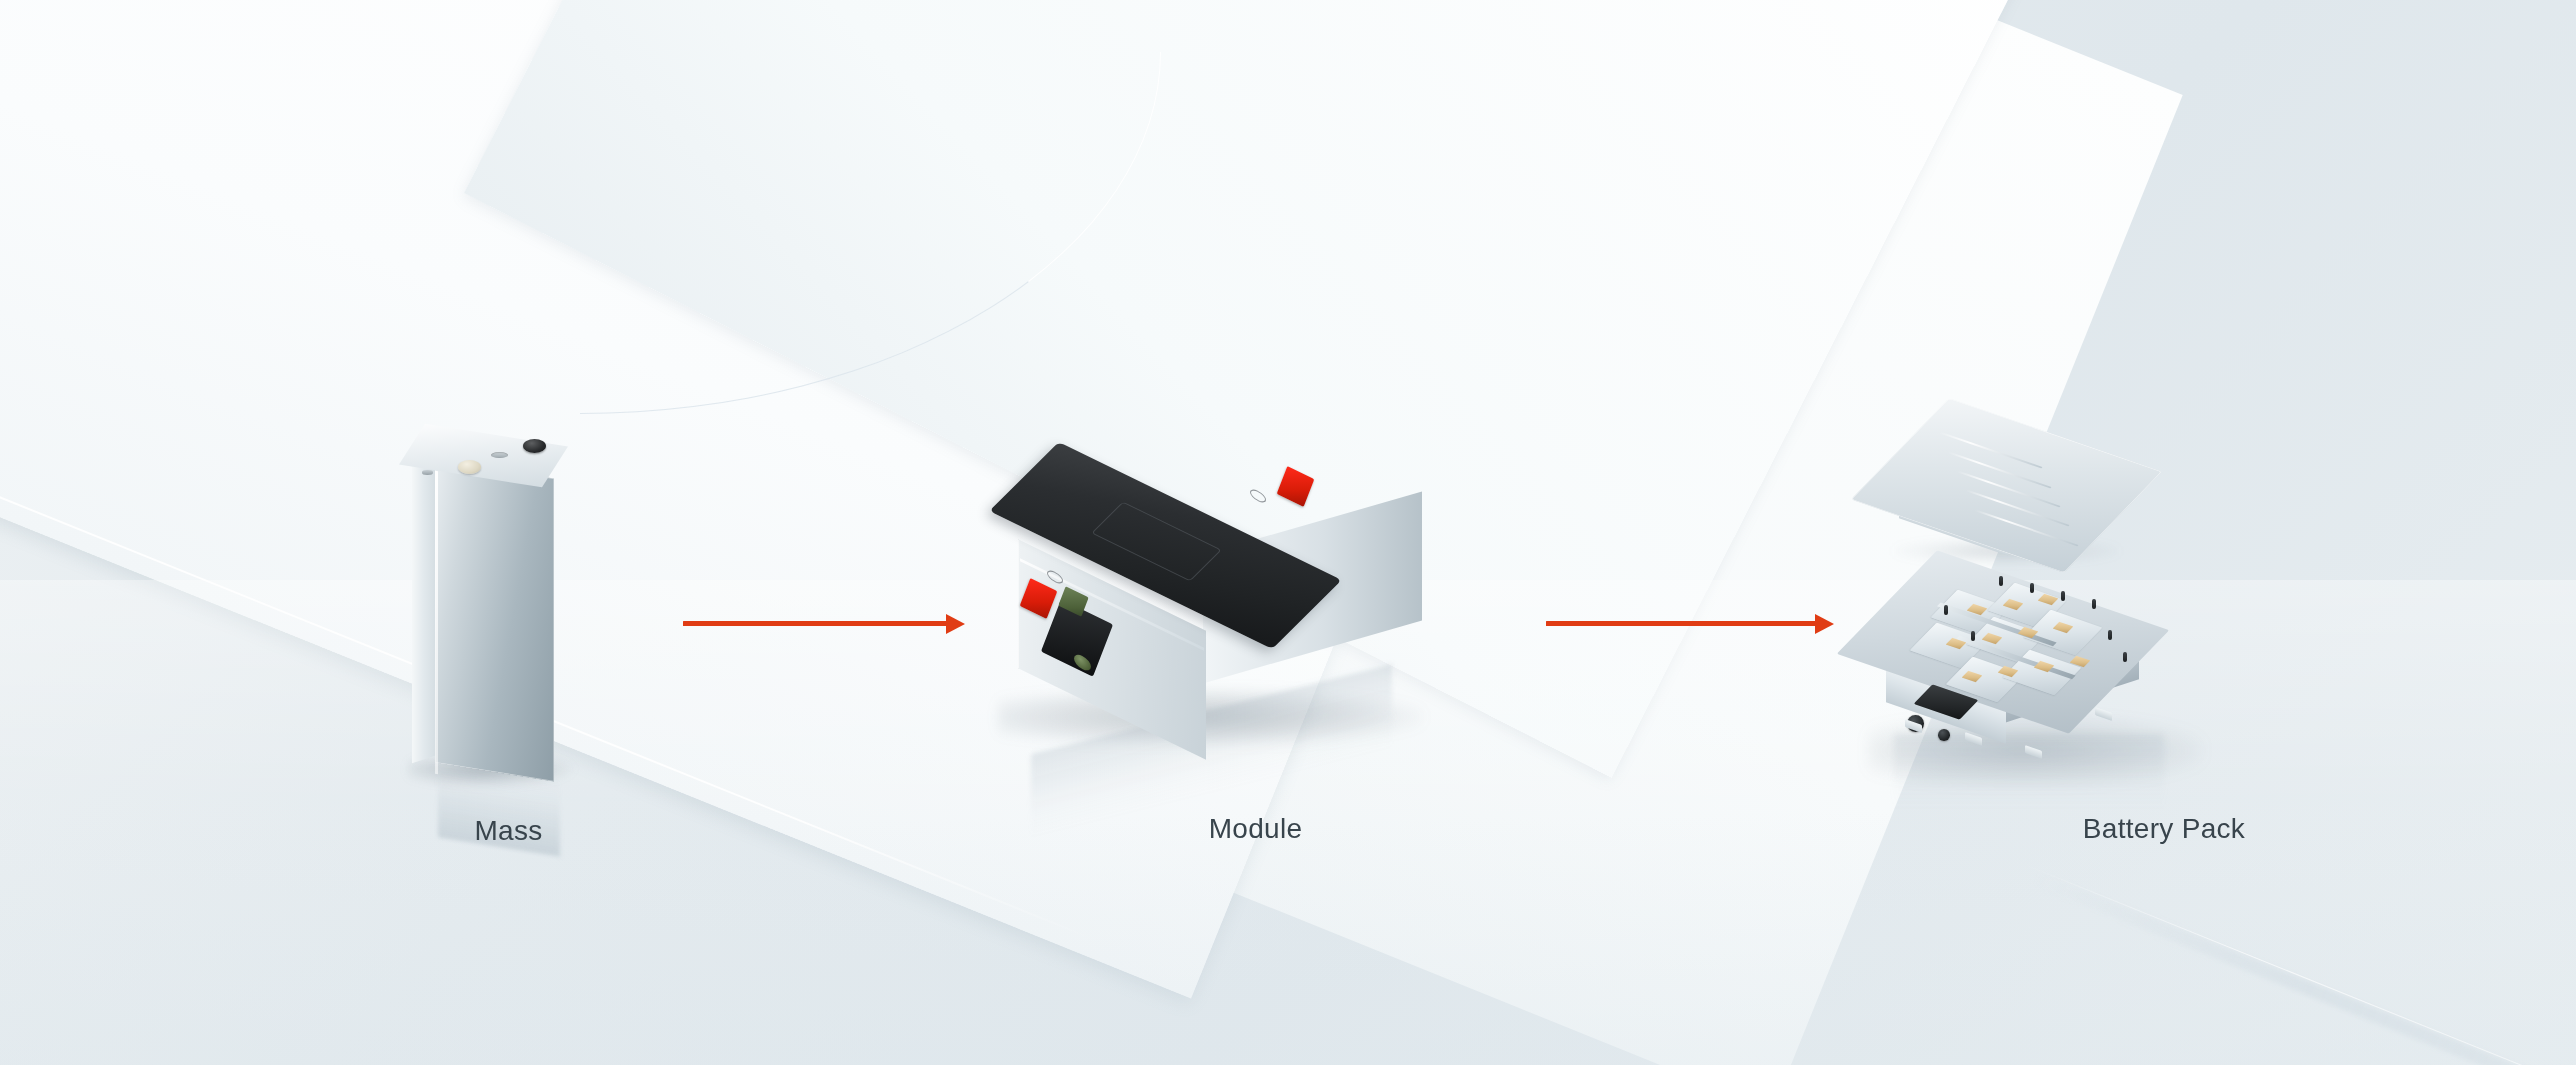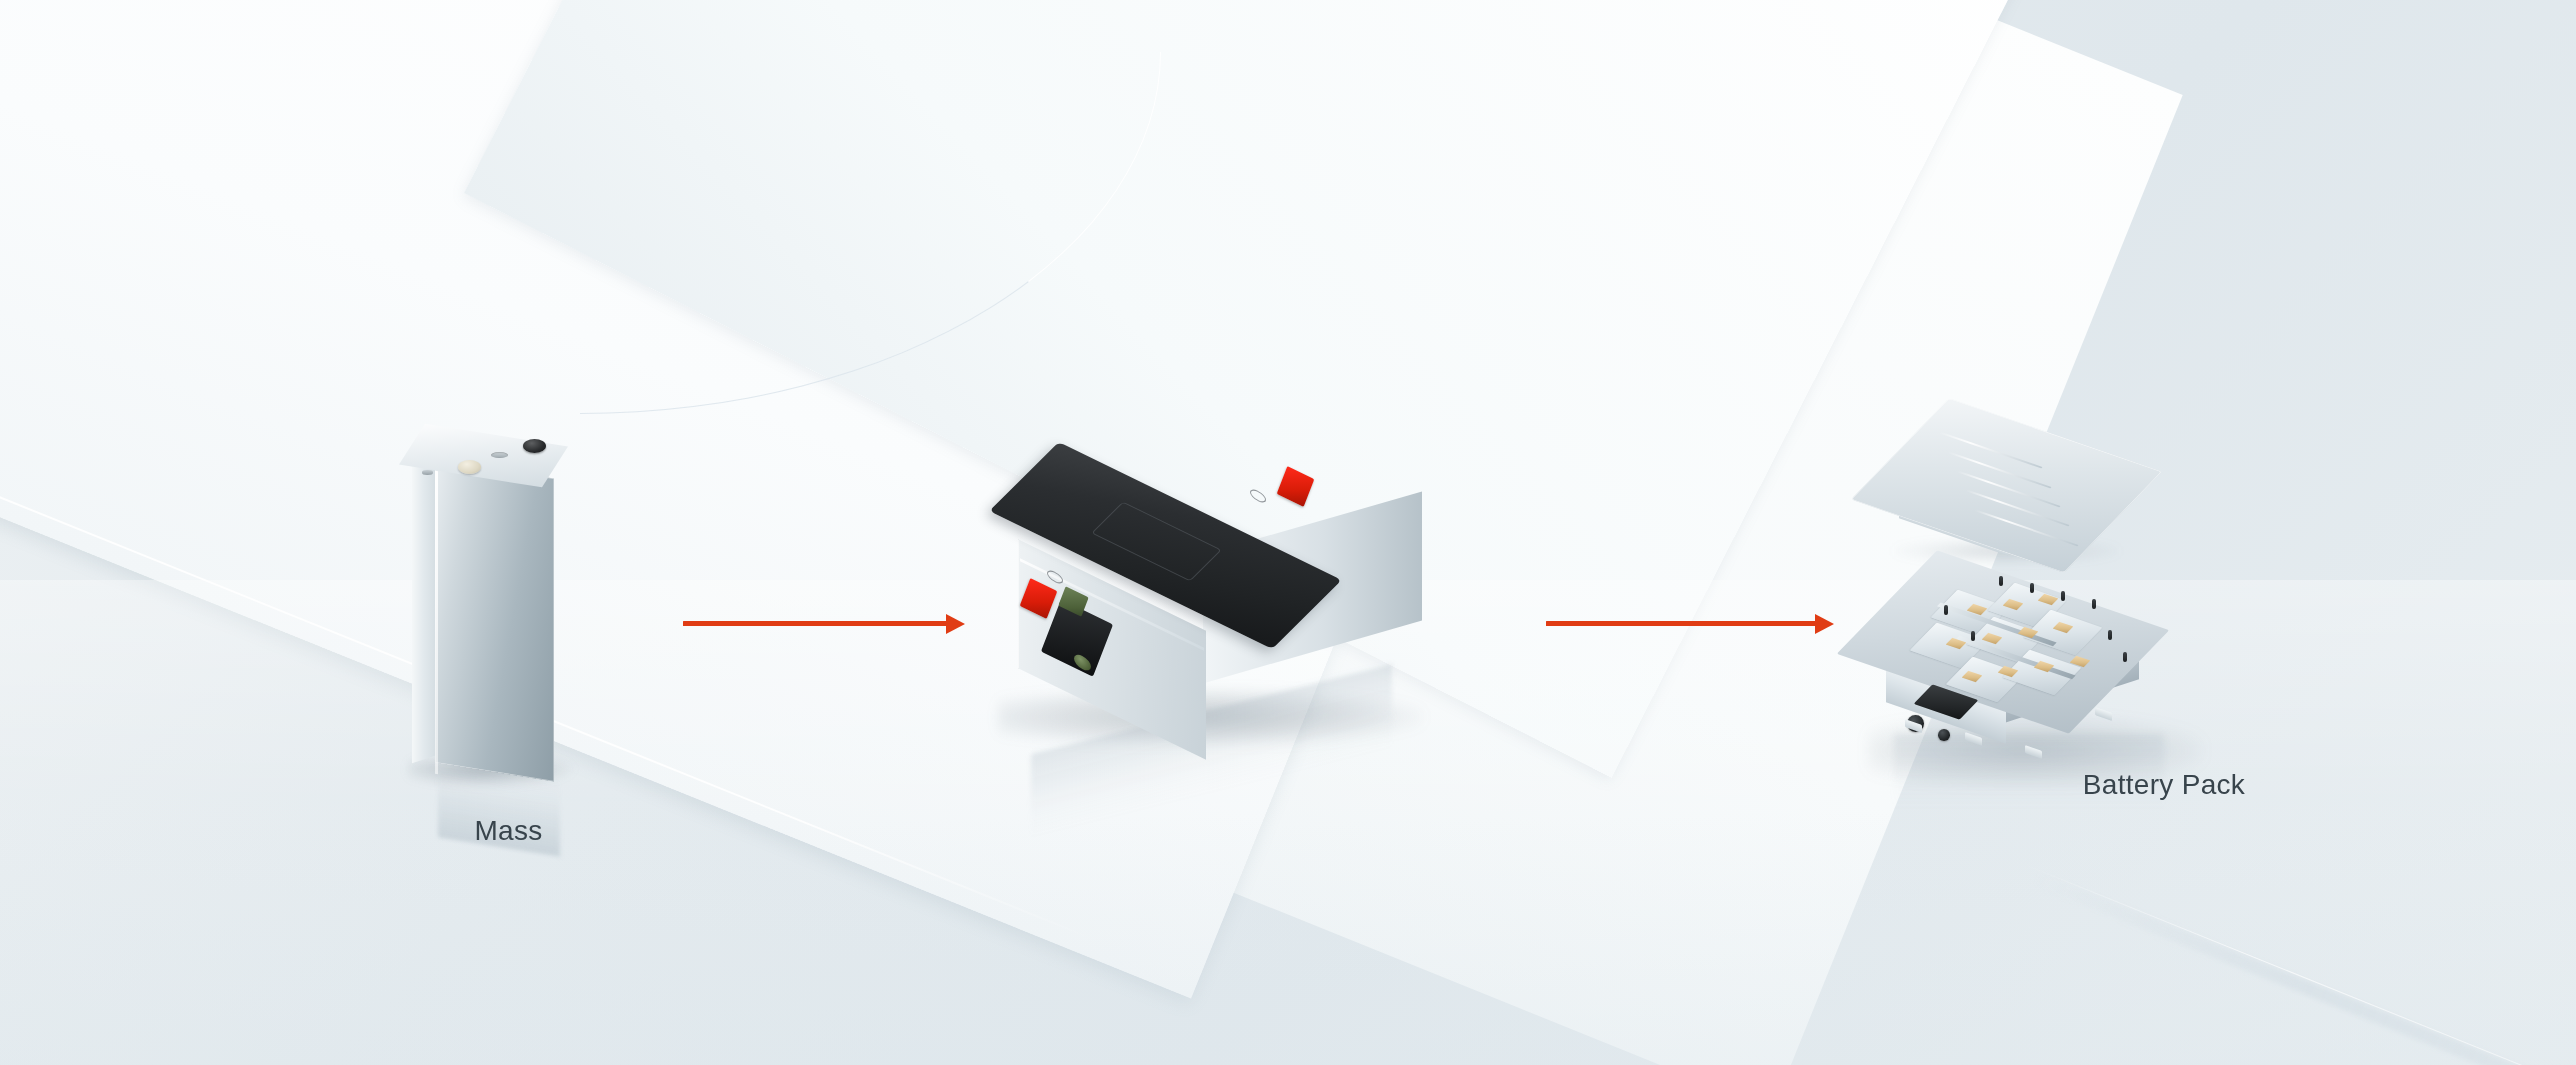--- a/index.html
+++ b/index.html
@@ -465,20 +465,21 @@
     <div class="mod-connector-dark"></div>
     <div class="mod-tab-green"></div>
     <div class="mod-green-dot"></div>
     <div class="mod-lid"></div>
     <div class="mod-lid-emboss"></div>
     <div class="mod-screw a"></div>
     <div class="mod-screw b"></div>
     <div class="mod-tab-red left"></div>
     <div class="mod-tab-red right"></div>
   </div>
+  <div class="caption" style="left:1056px; top:813px; width:399px;">Module</div>
 
   <div class="arrow" style="left:1546px; top:611px; width:290px;">
     <div class="shaft" style="width:270px;"></div>
     <div class="head" style="left:269px;"></div>
   </div>
 
   <div class="pack-wrap">
 
     <div class="lid-shadow"></div>
     <div class="lid-right"></div>
@@ -529,16 +530,16 @@
     <div class="pack-pin" style="left:255px; top:240px;"></div>
 
     <div class="pack-box-dark"></div>
     <div class="pack-conn"></div>
     <div class="pack-conn small"></div>
     <div class="pack-foot" style="left:37px;  top:310px;"></div>
     <div class="pack-foot" style="left:97px; top:323px;"></div>
     <div class="pack-foot" style="left:157px; top:336px;"></div>
     <div class="pack-foot" style="left:227px; top:298px;"></div>
   </div>
-  <div class="caption" style="left:1971px; top:769px; width:386px;">Battery Pack</div>
+  <div class="caption" style="left:1971px; top:813px; width:386px;">Battery Pack</div>
 
 </div>
 
 
 </body></html>

